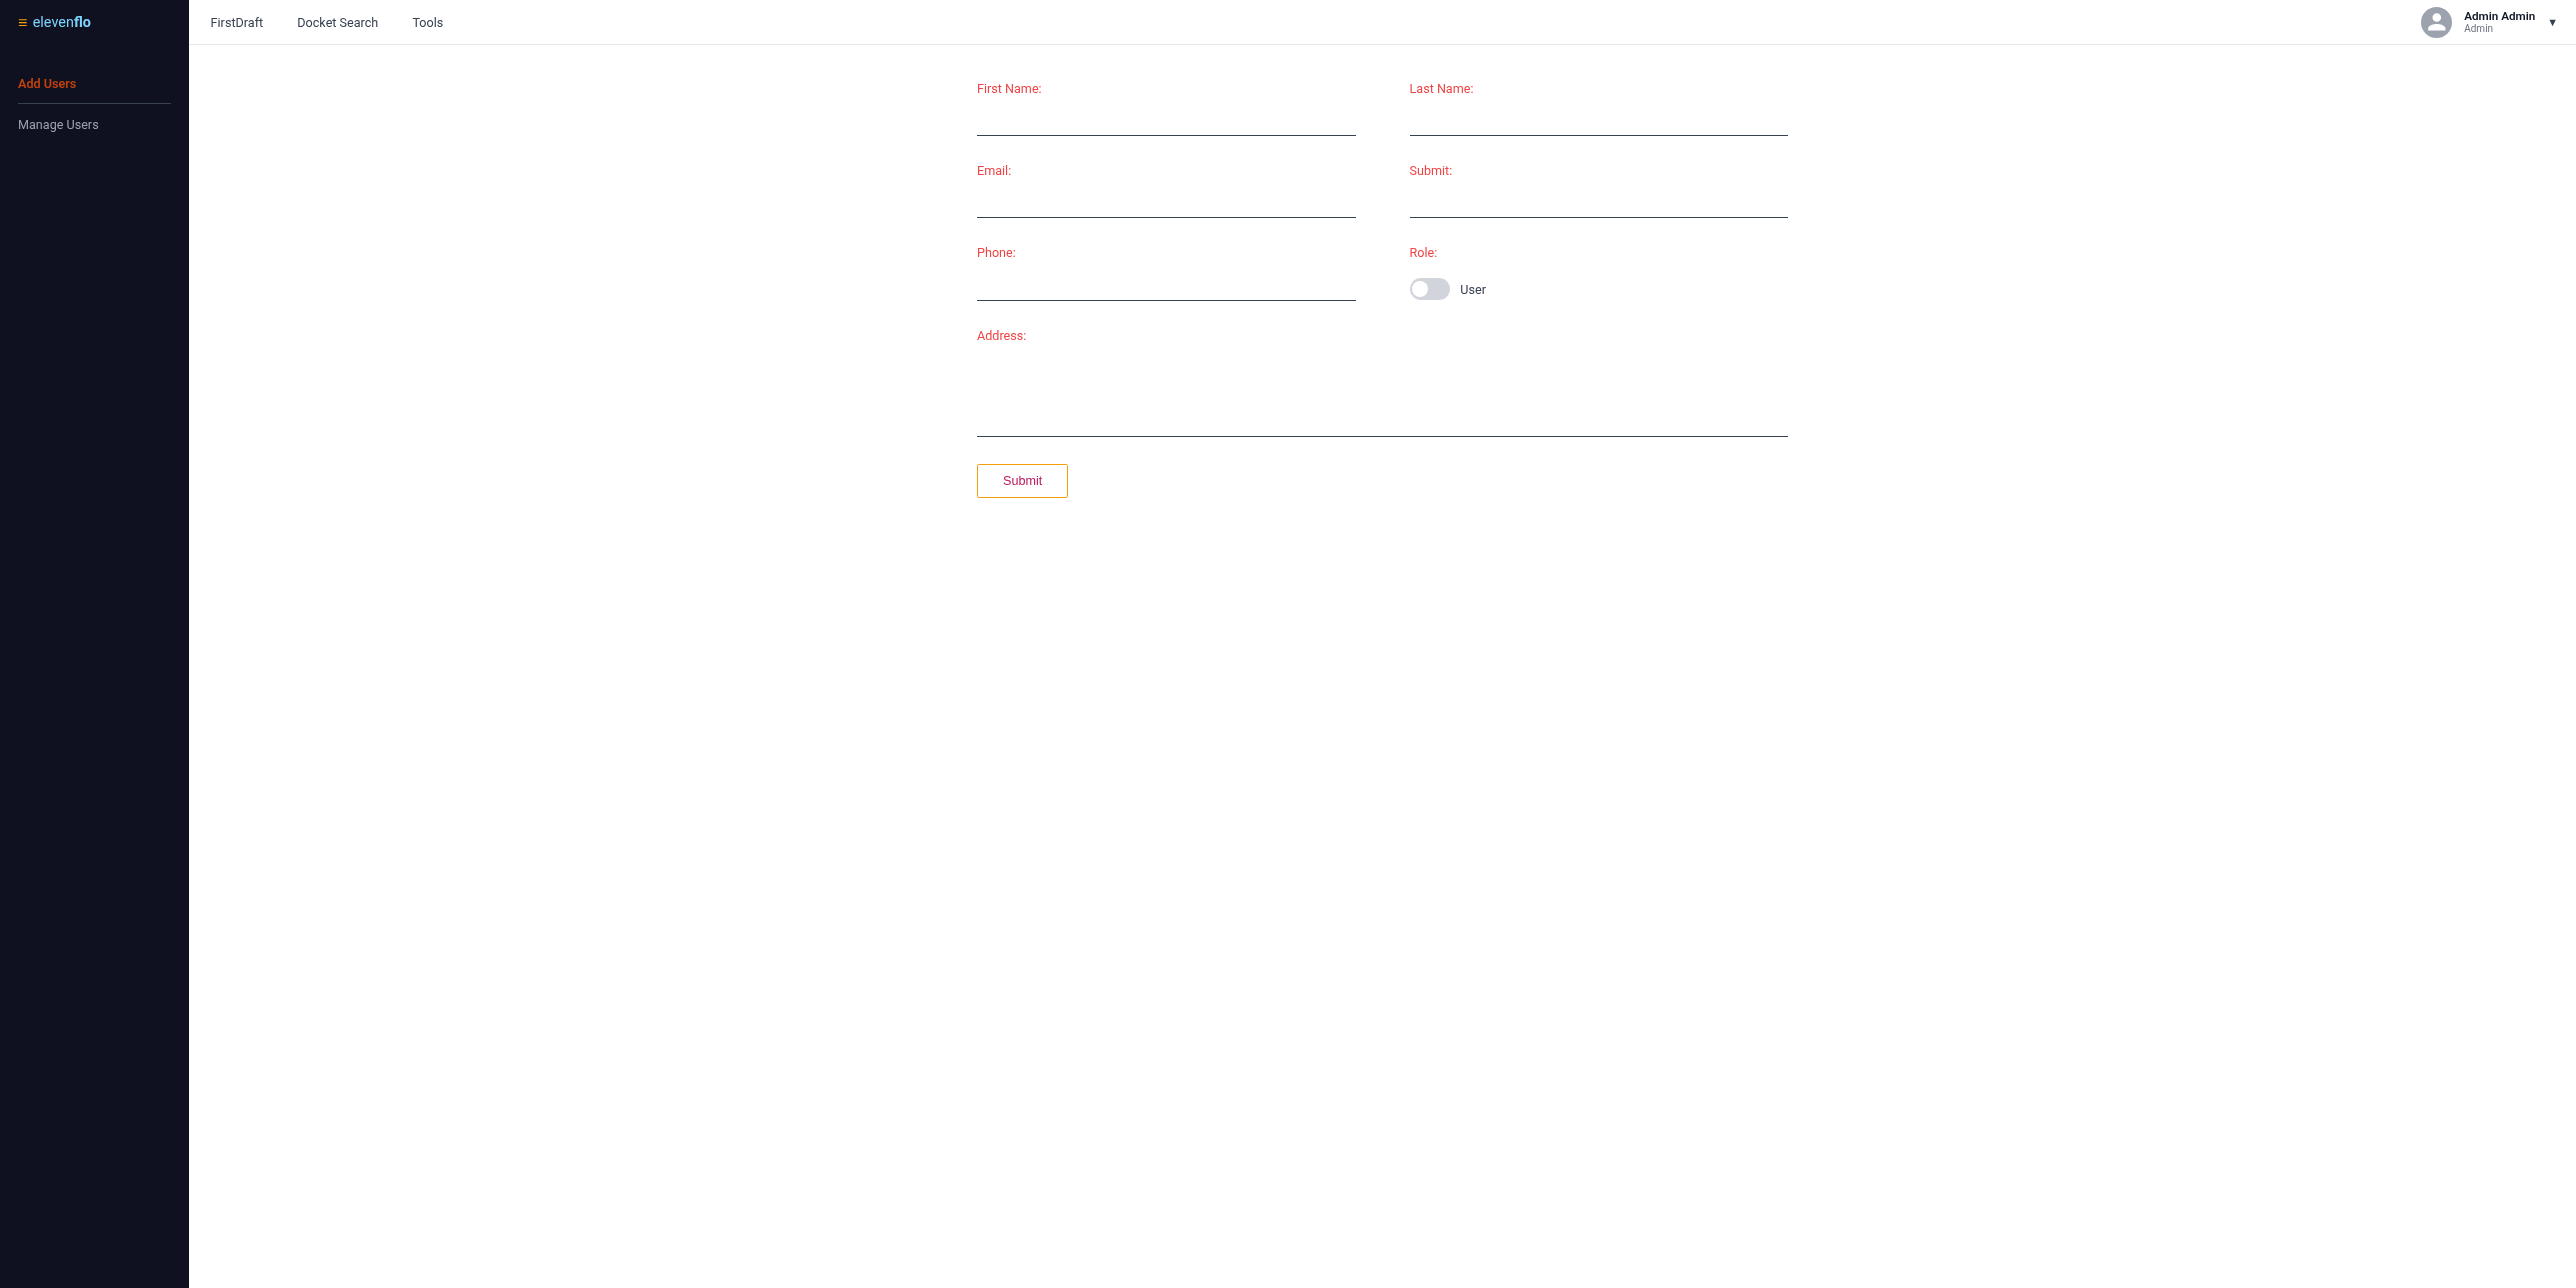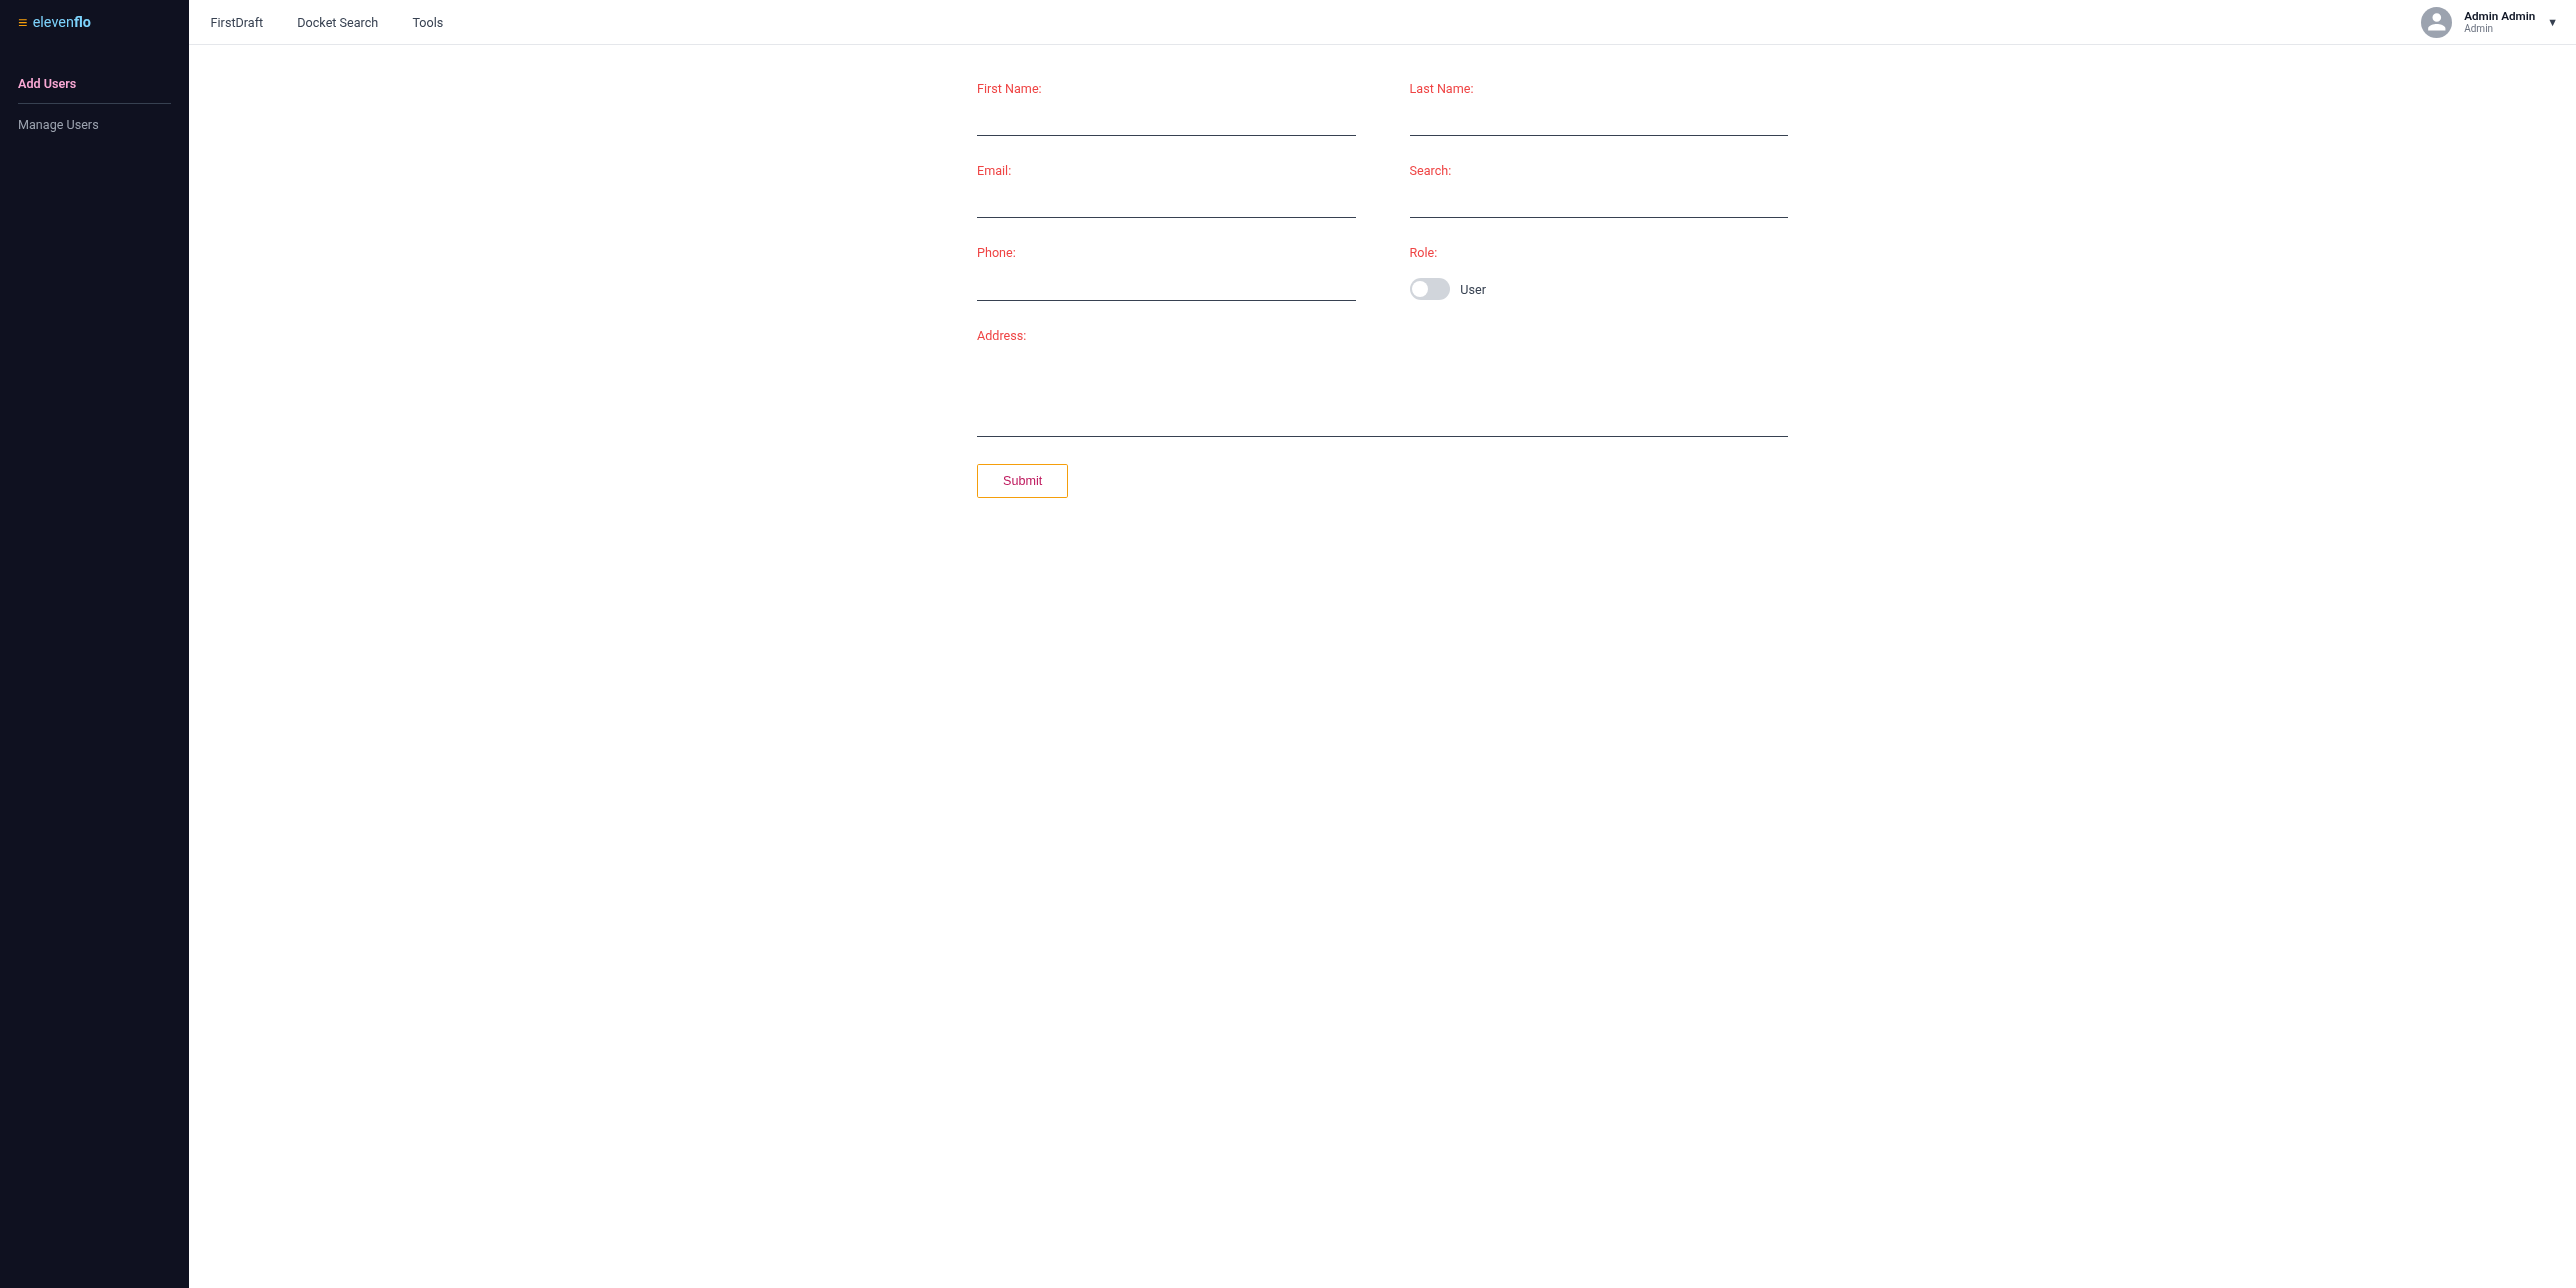--- a/index.html
+++ b/index.html
@@ -137,21 +137,21 @@
       padding: 27px 18px;
       height: 100%;
     }
 
     .sidebar-item {
       margin-bottom: 5.4px;
     }
 
     .sidebar-item a {
       font-size: 12.6px;
-      color: #f9a8d4;
+      color: #c2410c;
       text-decoration: none;
       font-weight: 600;
       display: block;
       padding: 3.6px 0;
     }
 
     .sidebar-divider {
       border: none;
       border-top: 0.9px solid #374151;
       margin: 9px 0;
@@ -358,21 +358,21 @@
           <input type="text" class="field-input" style="">
         </div>
       </div>
 
       <div class="form-row">
         <div class="form-field">
           <label class="field-label">Email:</label>
           <input type="email" class="field-input" style="">
         </div>
         <div class="form-field">
-          <label class="field-label">Search:</label>
+          <label class="field-label">Submit:</label>
           <input type="text" class="field-input" style="">
         </div>
       </div>
 
       <div class="form-row">
         <div class="form-field">
           <label class="field-label">Phone:</label>
           <input type="tel" class="field-input" style="">
         </div>
         <div class="form-field role-field">

